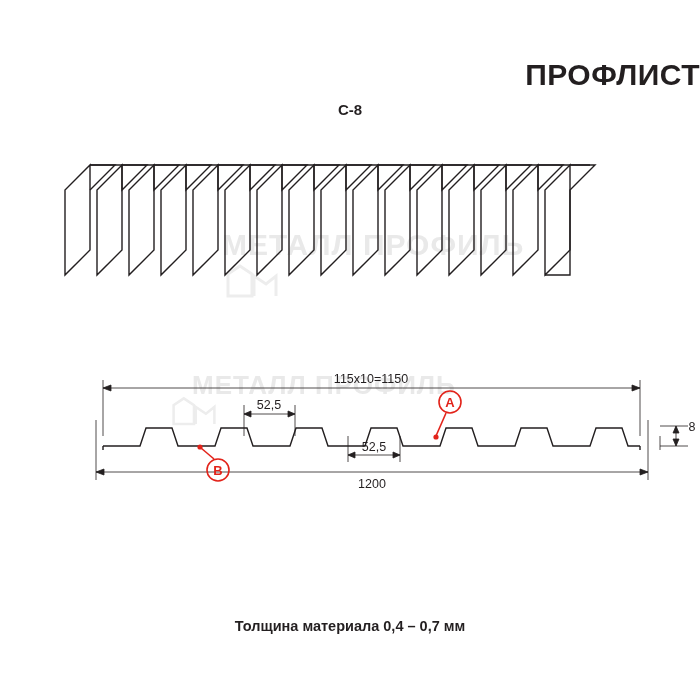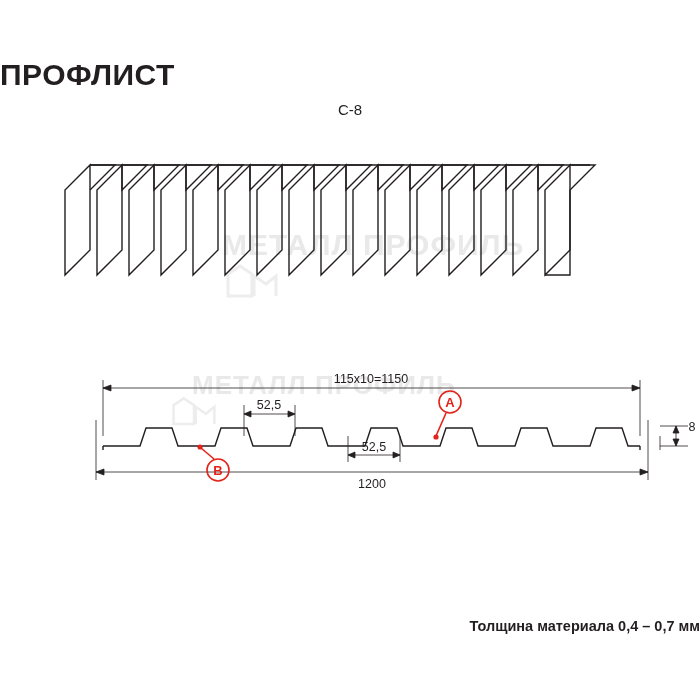--- a/index.html
+++ b/index.html
@@ -18,34 +18,34 @@
   .page {
     position: relative;
     width: 700px;
     height: 700px;
   }
   .title {
     position: absolute;
     top: 58px;
     left: 0;
     width: 700px;
-    text-align: left;
+    text-align: right;
     font-size: 30px;
     font-weight: bold;
     letter-spacing: 0.5px;
     color: #231f20;
   }
   .subtitle {
     position: absolute;
     top: 101px;
     left: 0;
     width: 700px;
     text-align: center;
     font-size: 15px;
-    font-weight: normal;
+    font-weight: bold;
     color: #231f20;
   }
   .iso-wrap {
     position: absolute;
     top: 140px;
     left: 60px;
     width: 580px;
     height: 170px;
   }
   .section-wrap {
@@ -53,21 +53,21 @@
     top: 350px;
     left: 48px;
     width: 660px;
     height: 150px;
   }
   .footnote {
     position: absolute;
     top: 618px;
     left: 0;
     width: 700px;
-    text-align: right;
+    text-align: center;
     font-size: 14.5px;
     font-weight: bold;
     color: #231f20;
   }
   .wm {
     position: absolute;
     pointer-events: none;
     color: #e9e9e9;
     font-weight: bold;
     letter-spacing: 1px;

